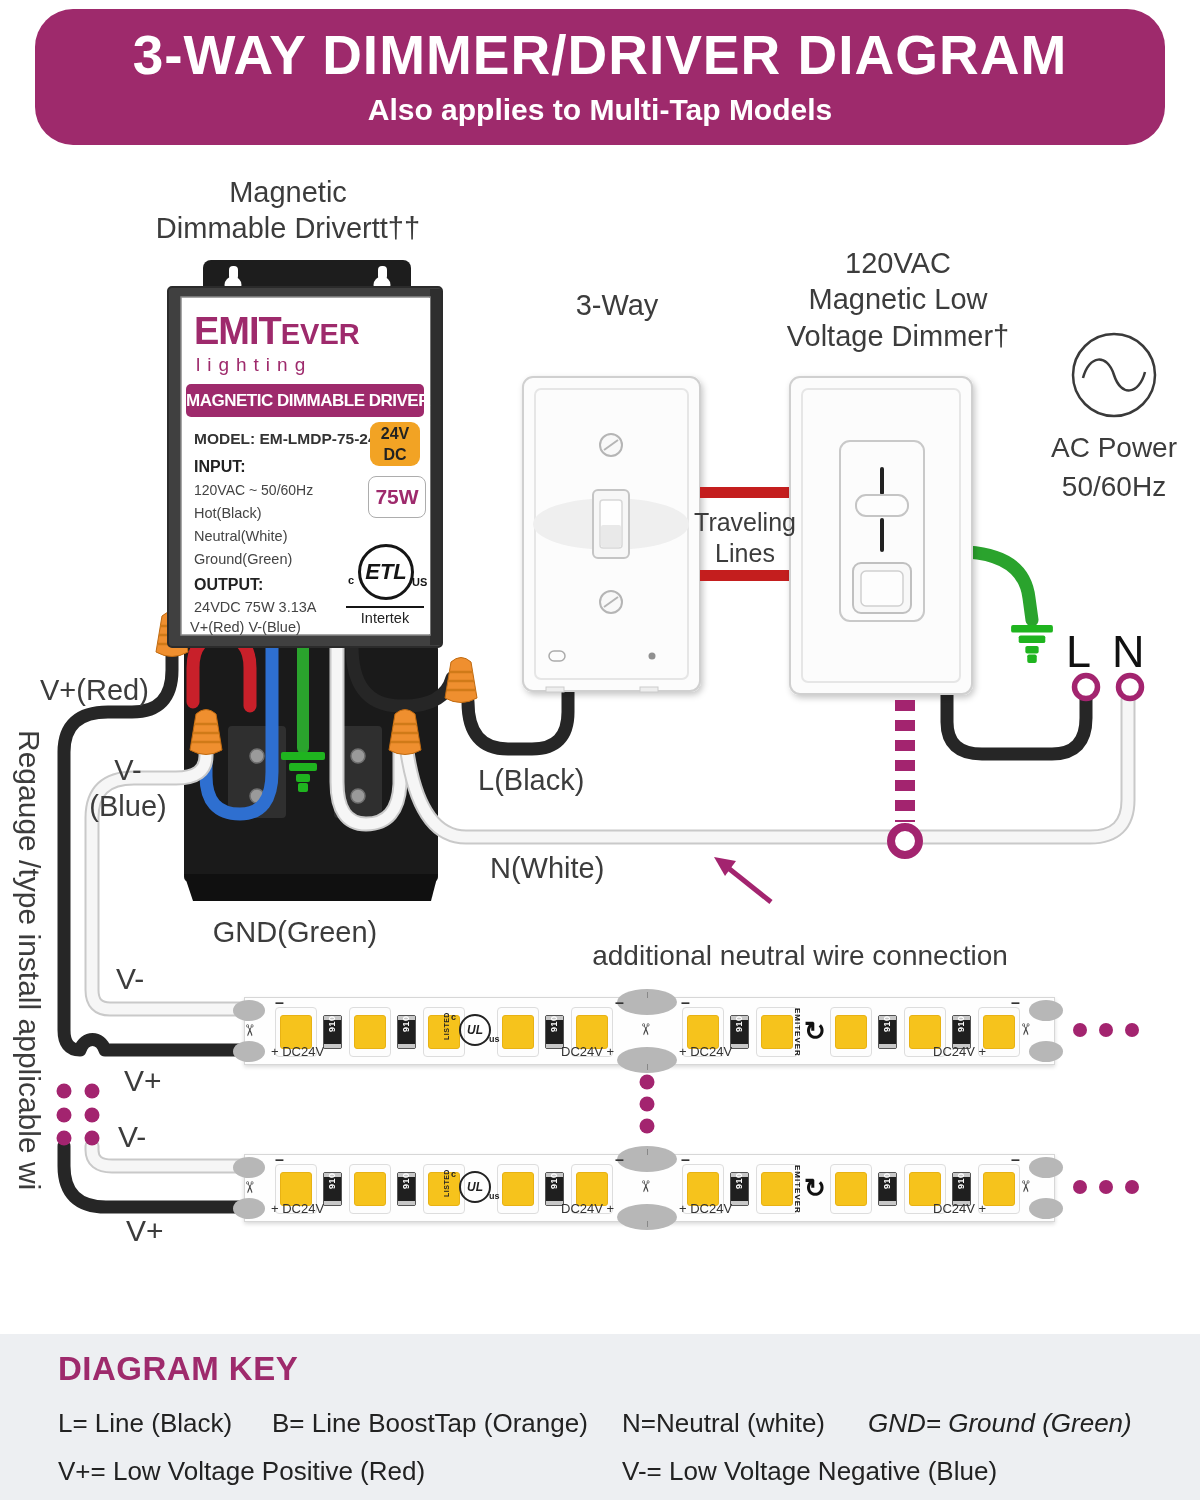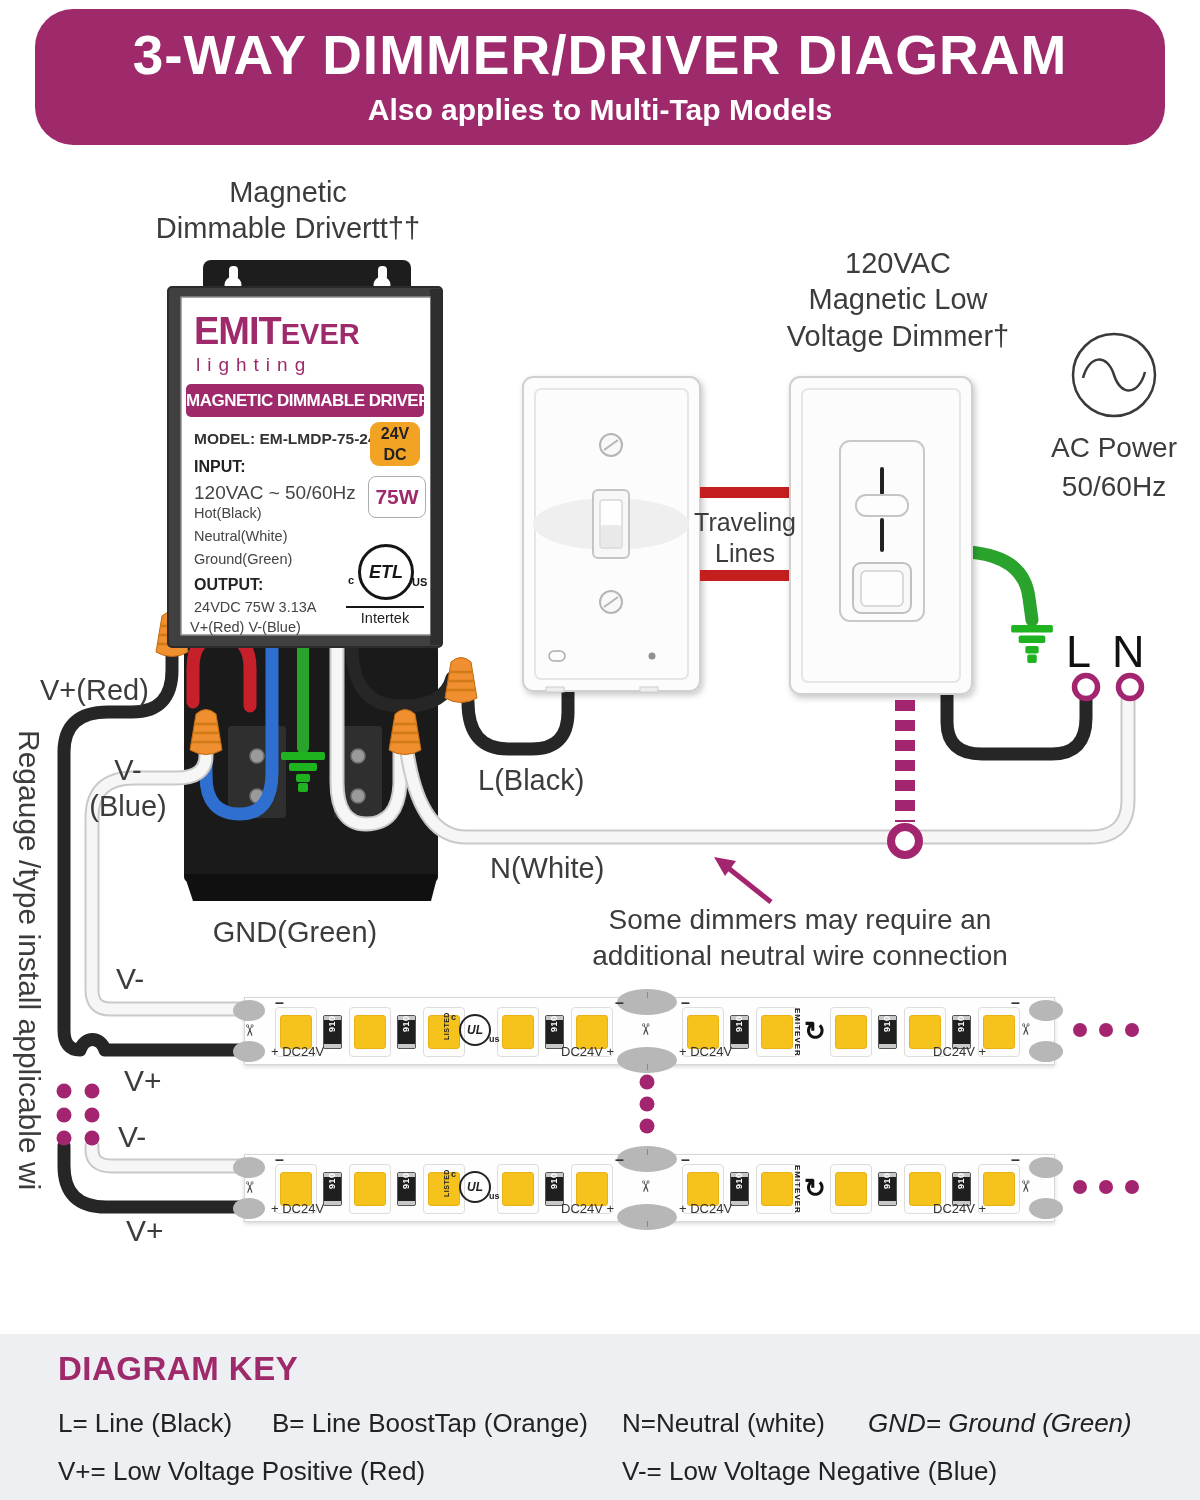--- a/index.html
+++ b/index.html
@@ -16,30 +16,30 @@
   .drv-label{position:absolute;left:182px;top:294px;width:248px;height:336px;background:#fff;}
   .drv-label *{position:absolute;white-space:nowrap;}
   .brandline{left:12px;top:12px;color:#9e2a6c;}
   .brandline .b1{position:static;font-size:38px;font-weight:900;letter-spacing:-1px;}
   .brandline .b2{position:static;font-size:29px;font-weight:600;}
   .brandsub{left:14px;top:56px;color:#9e2a6c;font-size:19px;font-weight:500;letter-spacing:7px;}
   .banner{left:4px;top:86px;width:238px;height:33px;background:#9e2a6c;border-radius:5px;color:#fff;font-size:17px;font-weight:800;letter-spacing:-0.5px;text-align:center;line-height:33px;}
   .model{left:12px;top:132px;font-size:15.5px;font-weight:700;color:#333;}
   .vbadge{left:188px;top:124px;width:50px;height:44px;background:#f2a324;border-radius:9px;text-align:center;font-size:16px;font-weight:800;color:#222;line-height:1.3;padding-top:2px;box-sizing:border-box;}
   .inlabel{left:12px;top:160px;font-size:16px;font-weight:800;color:#222;}
-  .inline0{left:12px;top:184px;font-size:19px;color:#444;}
+  .inline0{left:12px;top:184px;font-size:14px;color:#444;}
   .inline1{left:12px;top:207px;font-size:14.5px;color:#444;}
   .inline2{left:12px;top:230px;font-size:14.5px;color:#444;}
   .inline3{left:12px;top:253px;font-size:14.5px;color:#444;}
   .pbadge{left:186px;top:178px;width:56px;height:40px;border:1.5px solid #adadad;border-radius:8px;text-align:center;font-size:21px;font-weight:800;color:#9e2a6c;line-height:40px;background:#fff;}
   .outlabel{left:12px;top:278px;font-size:16px;font-weight:800;color:#222;}
   .outline0{left:12px;top:301px;font-size:14.5px;color:#444;}
   .outline1{left:8px;top:321px;font-size:14.5px;color:#444;}
   .etl{left:168px;top:246px;width:72px;height:86px;}
-  .etl .circ{left:8px;top:0;width:50px;height:50px;border:3px solid #151515;border-radius:50%;text-align:center;line-height:50px;font-size:18px;font-weight:800;font-style:italic;color:#151515;}
+  .etl .circ{left:8px;top:0;width:50px;height:50px;border:3px solid #151515;border-radius:50%;text-align:center;line-height:50px;font-size:22px;font-weight:800;font-style:italic;color:#151515;}
   .etl .c{left:-2px;top:30px;font-size:11px;color:#151515;font-weight:700;}
   .etl .us{left:62px;top:32px;font-size:11px;color:#151515;font-weight:700;}
   .etl .name{left:-4px;top:62px;width:78px;text-align:center;font-size:14.5px;color:#222;border-top:2px solid #151515;padding-top:2px;}
   
   .led-strip{position:absolute;width:809px;height:66px;background:#fefefe;border:1px solid #d7d7d7;box-shadow:0 2px 4px rgba(0,0,0,0.15);}
   .led-strip .chip{position:absolute;top:9px;width:40px;height:48px;background:#fdfdfd;border:1px solid #ddd;border-radius:4px;}
   .led-strip .chip .y{position:absolute;left:4px;top:7px;width:30px;height:32px;background:#f6c31c;border-radius:3px;border:1px solid #e8b214;}
   .led-strip .res{position:absolute;top:17px;width:17px;height:32px;background:#1f1f1f;border-radius:2px;border:1px solid #555;}
   .led-strip .res:before{content:"";position:absolute;left:0;top:0;width:100%;height:4px;background:#c8c8c8;}
   .led-strip .res:after{content:"";position:absolute;left:0;bottom:0;width:100%;height:4px;background:#c8c8c8;}
@@ -251,20 +251,21 @@
     <div class="us">US</div>
     <div class="name">Intertek</div>
   </div>
 </div>
 
 <div class="lbl ctr" style="left:128px;top:170px;width:320px;font-size:29px;">
   <div>Magnetic</div>
   <div>Dimmable Drivertt††</div>
 </div>
 <div class="lbl ctr" style="left:457px;top:283px;width:320px;font-size:29px;">
+  <div>3-Way</div>
 </div>
 <div class="lbl ctr" style="left:738px;top:241px;width:320px;font-size:29px;">
   <div>120VAC</div>
   <div>Magnetic Low</div>
   <div>Voltage Dimmer†</div>
 </div>
 <div class="lbl ctr" style="left:1014px;top:424px;width:200px;font-size:28px;line-height:1.4;">
   <div>AC Power</div>
   <div>50/60Hz</div>
 </div>
@@ -283,21 +284,20 @@
 <div class="lbl ctr" style="left:190px;top:910px;width:210px;font-size:29px;">GND(Green)</div>
 
 <div class="lbl" style="left:116px;top:956px;font-size:30px;">V-</div>
 <div class="lbl" style="left:124px;top:1058px;font-size:30px;">V+</div>
 <div class="lbl" style="left:118px;top:1114px;font-size:30px;">V-</div>
 <div class="lbl" style="left:126px;top:1208px;font-size:30px;">V+</div>
 
 <div class="lbl" style="left:1066px;top:620px;font-size:45px;font-weight:500;color:#111;">L</div>
 <div class="lbl" style="left:1112px;top:620px;font-size:45px;font-weight:500;color:#111;">N</div>
 
-<div class="lbl ctr" style="left:560px;top:898px;width:480px;font-size:28px;">Some dimmers may require an</div>
 <div class="lbl ctr" style="left:560px;top:934px;width:480px;font-size:28px;">additional neutral wire connection</div>
 
 <div class="sidetext">Regauge /type install applicable wi</div>
 
 <div class="led-strip" style="left:244px;top:993px;">
       <div class="chip" style="left: 30px;">
         <div class="y"></div>
       </div>
       <div class="chip" style="left: 104px;">
         <div class="y"></div>

